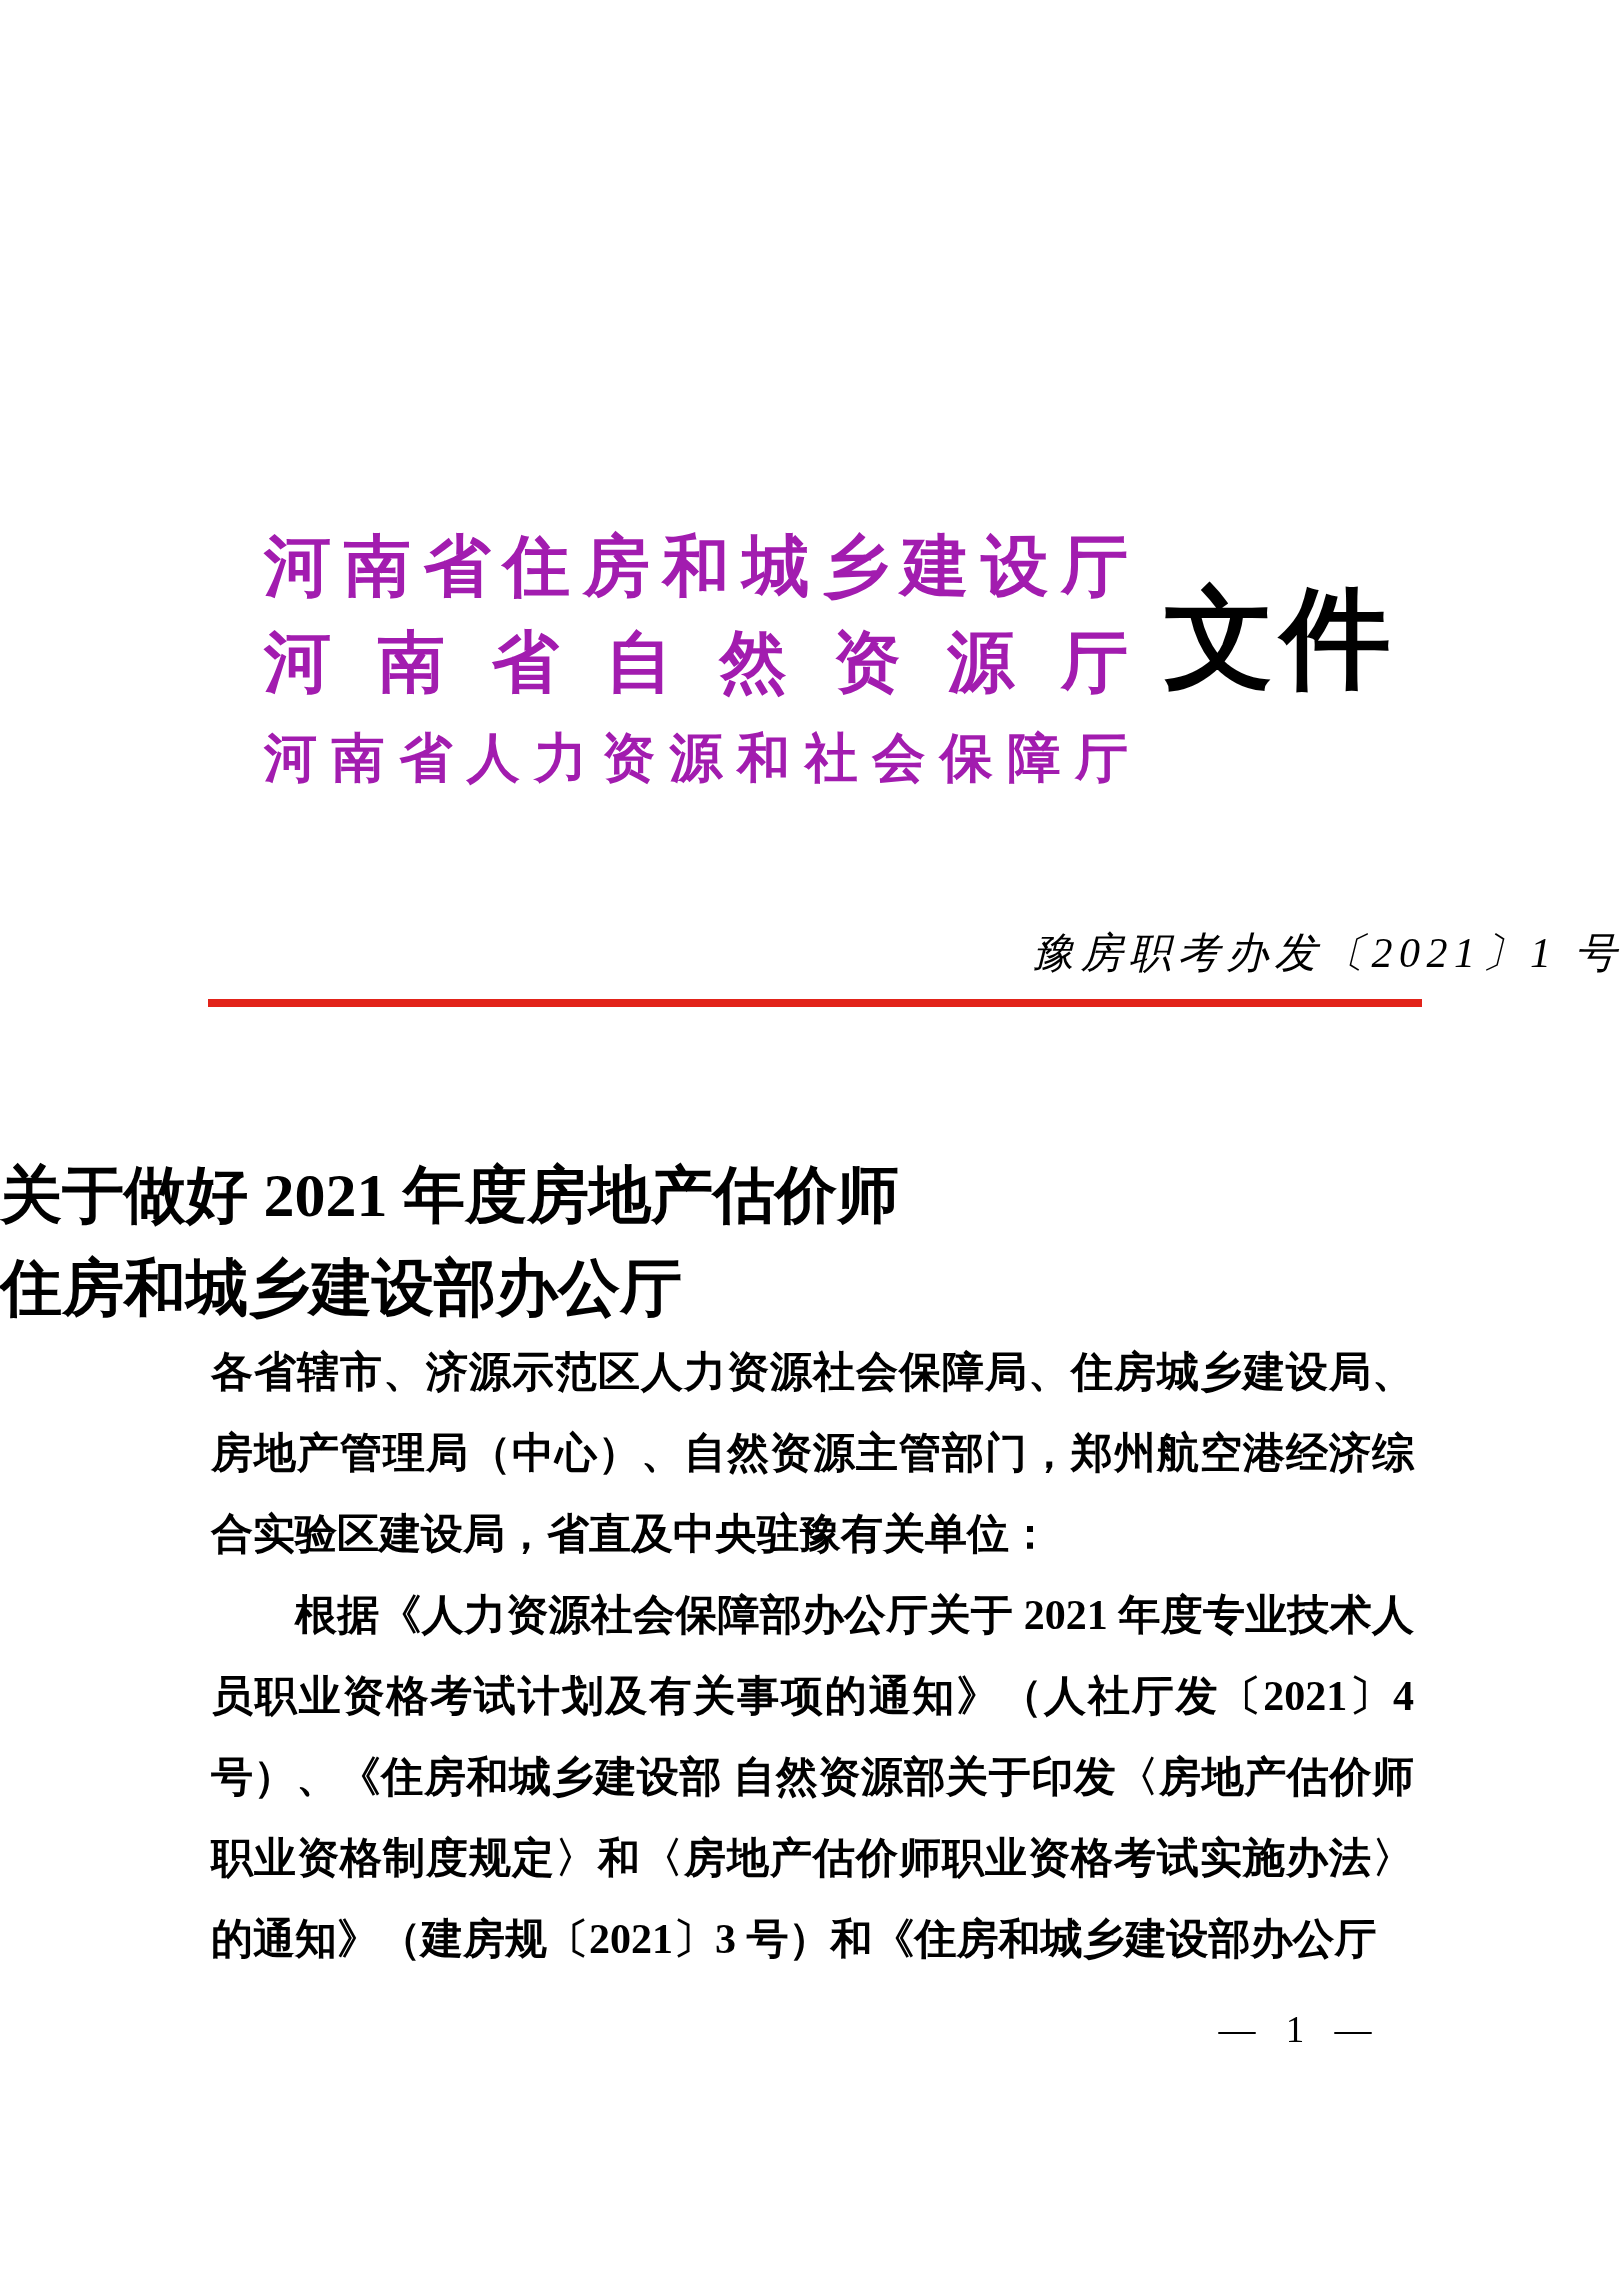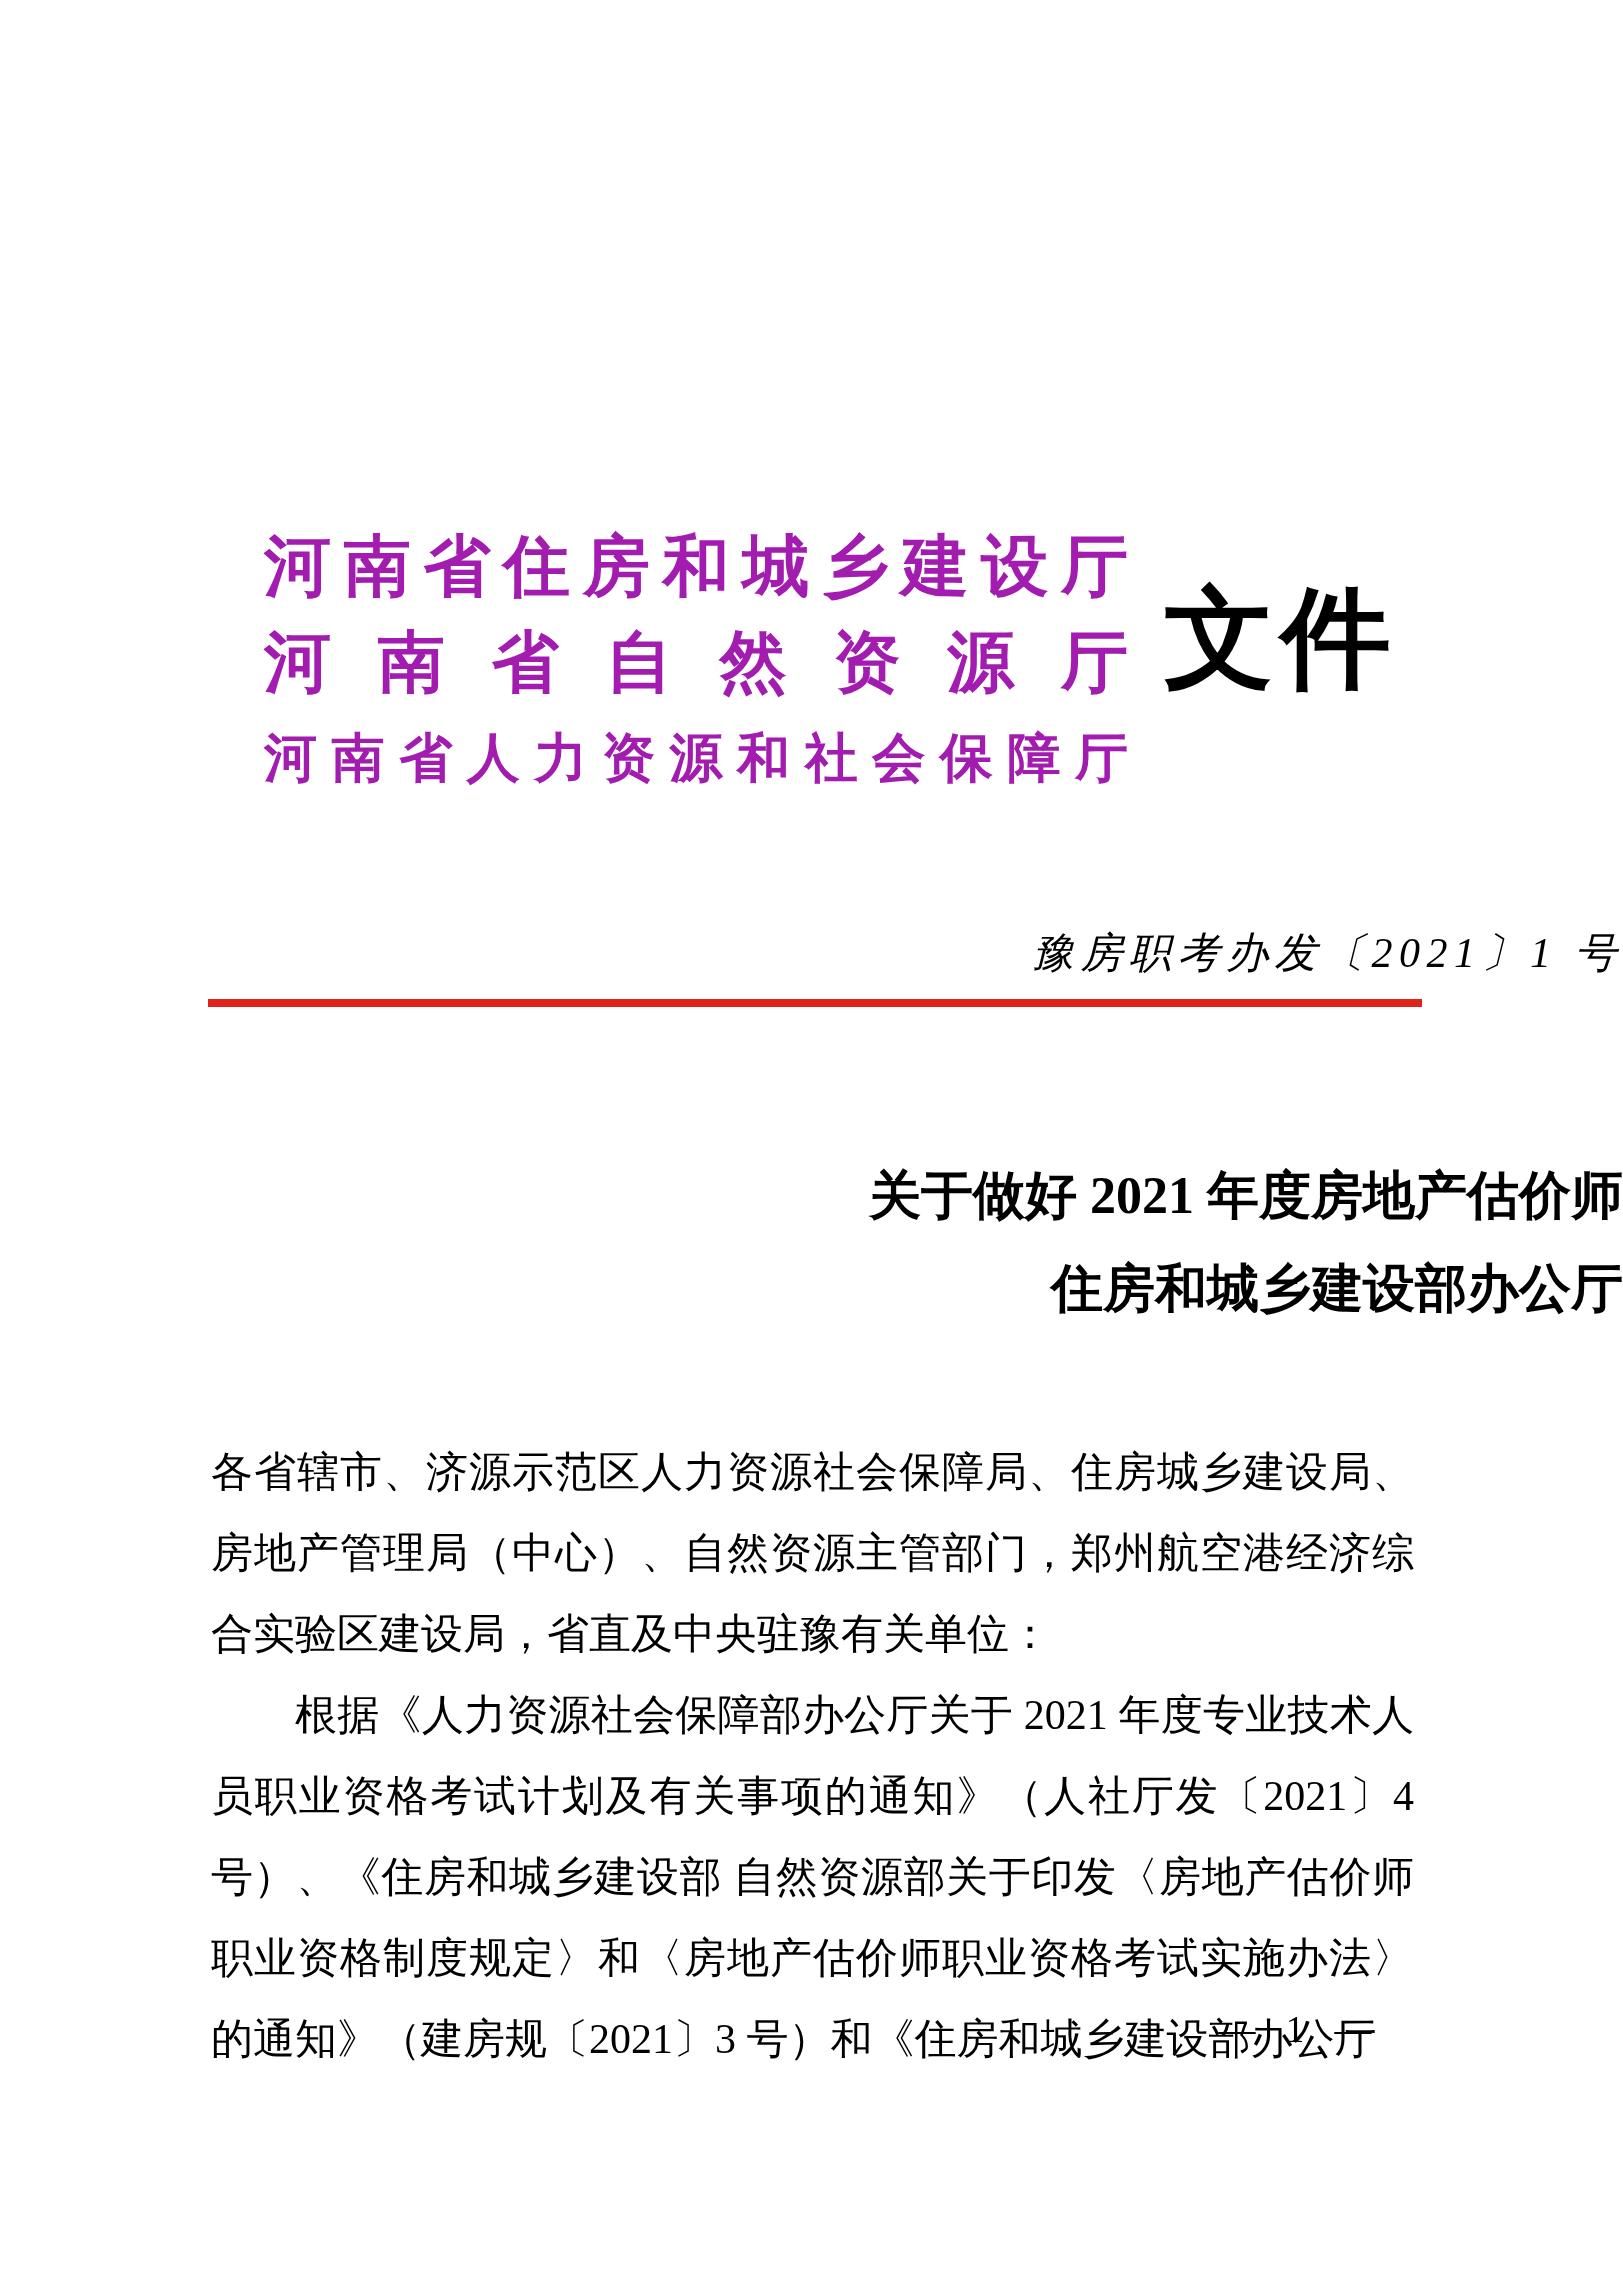--- a/index.html
+++ b/index.html
@@ -74,33 +74,34 @@
     height: 7.9px;
     background: #e2231a;
   }
 
   
   .title {
     position: absolute;
     left: 0;
     top: 1149px;
     width: 1623px;
-    text-align: right;
+    text-align: left;
     font-weight: bold;
-    font-size: 52px;
+    font-size: 62px;
     line-height: 93px;
     margin: 0;
   }
 
   
   .body-text {
     position: absolute;
     left: 211px;
-    top: 1432px;
+    top: 1332px;
     width: 1203px;
+    font-weight: bold;
   }
   .body-text p {
     margin: 0;
     font-size: 42px;
     line-height: 81px;
     text-align: justify;
     text-justify: inter-ideograph;
   }
   .body-text p.indent {
     text-indent: 2em;

